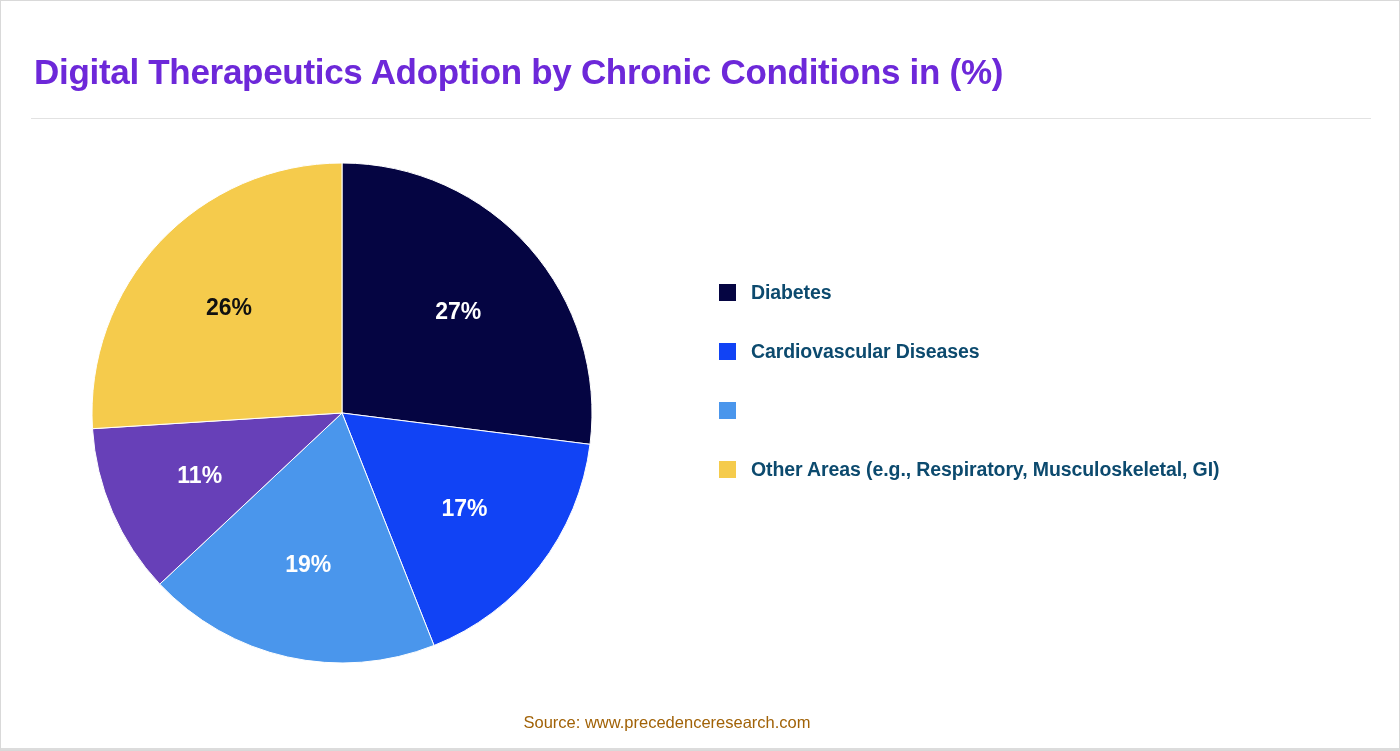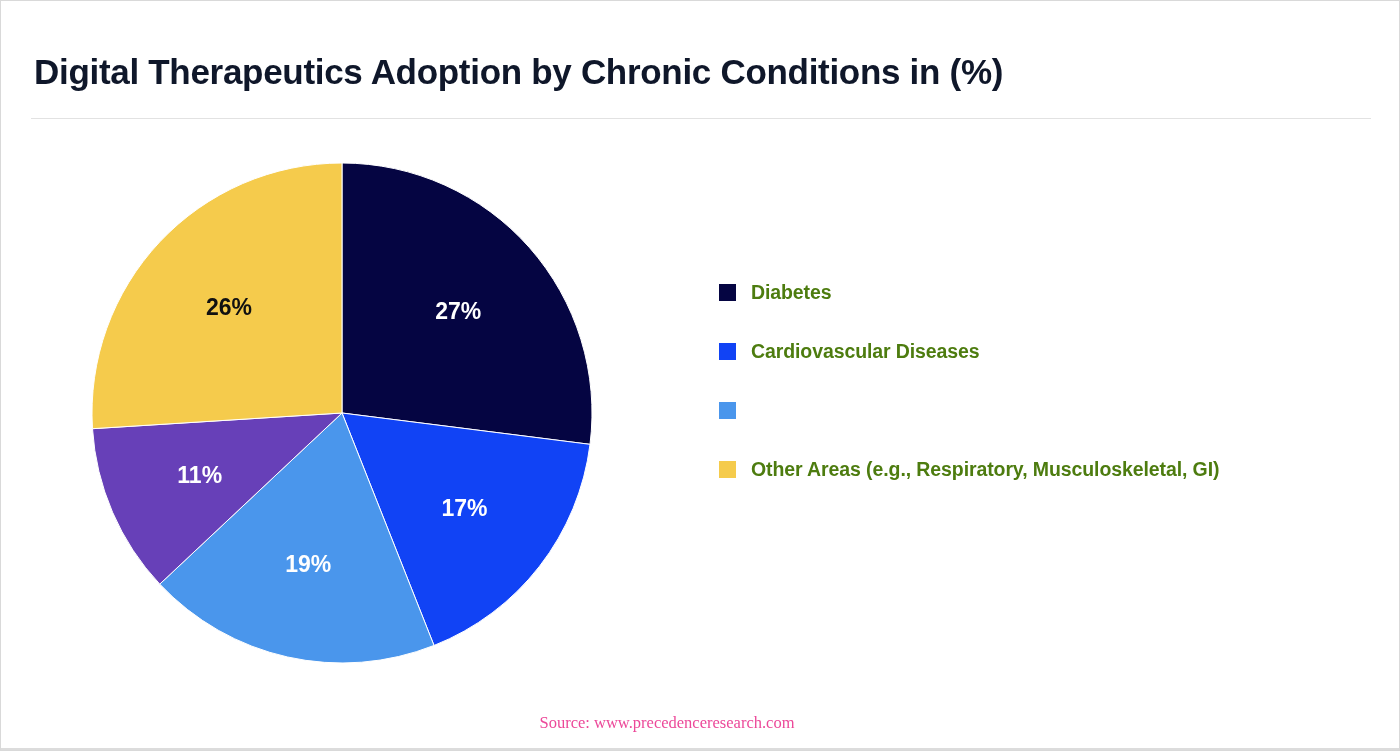--- a/index.html
+++ b/index.html
@@ -23,21 +23,21 @@
   }
 
   
   #chart-title {
     position: absolute;
     left: 33px;
     top: 28px;
     width: 1330px;
     font-size: 35px;
     font-weight: bold;
-    color: #0f172a;
+    color: #6d28d9;
     letter-spacing: -0.3px;
     line-height: 1.15;
     white-space: nowrap;
   }
 
   #title-divider {
     position: absolute;
     left: 30px;
     top: 117px;
     width: 1340px;
@@ -78,35 +78,34 @@
   }
   .legend-swatch {
     width: 17px;
     height: 17px;
     flex: 0 0 17px;
     margin-right: 15px;
   }
   .legend-label {
     font-size: 19.5px;
     font-weight: bold;
-    color: #4d7c0f;
+    color: #0c4a6e;
     letter-spacing: -0.1px;
     white-space: nowrap;
   }
 
   
   #source-note {
     position: absolute;
     left: 0;
     top: 712px;
     width: 1332px;
     text-align: center;
     font-size: 16.5px;
-    color: #ec4899;
-    font-family: Liberation Serif, serif;
+    color: #a16207;
   }
 
   #bottom-rule {
     position: absolute;
     left: 0;
     bottom: 0;
     width: 1400px;
     height: 2px;
     background: #dcdcdc;
   }

